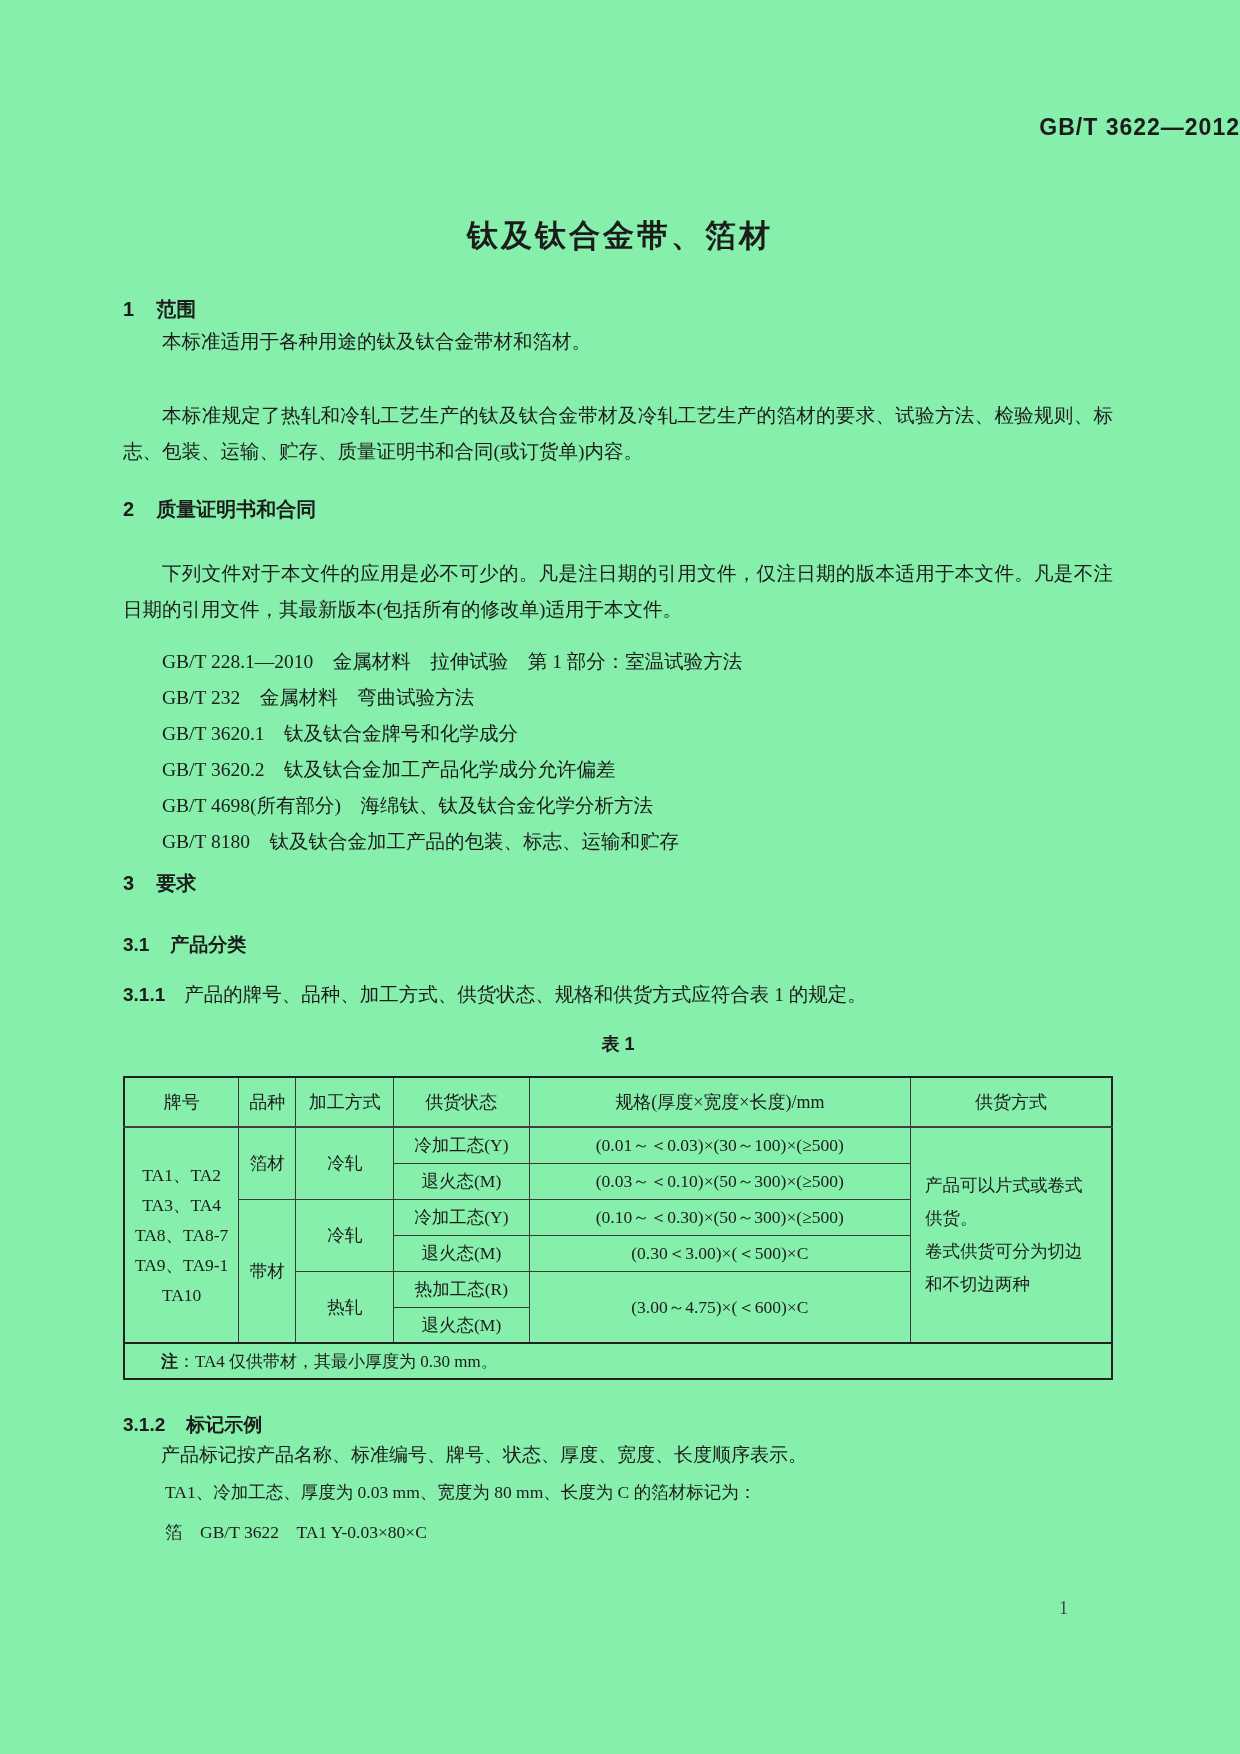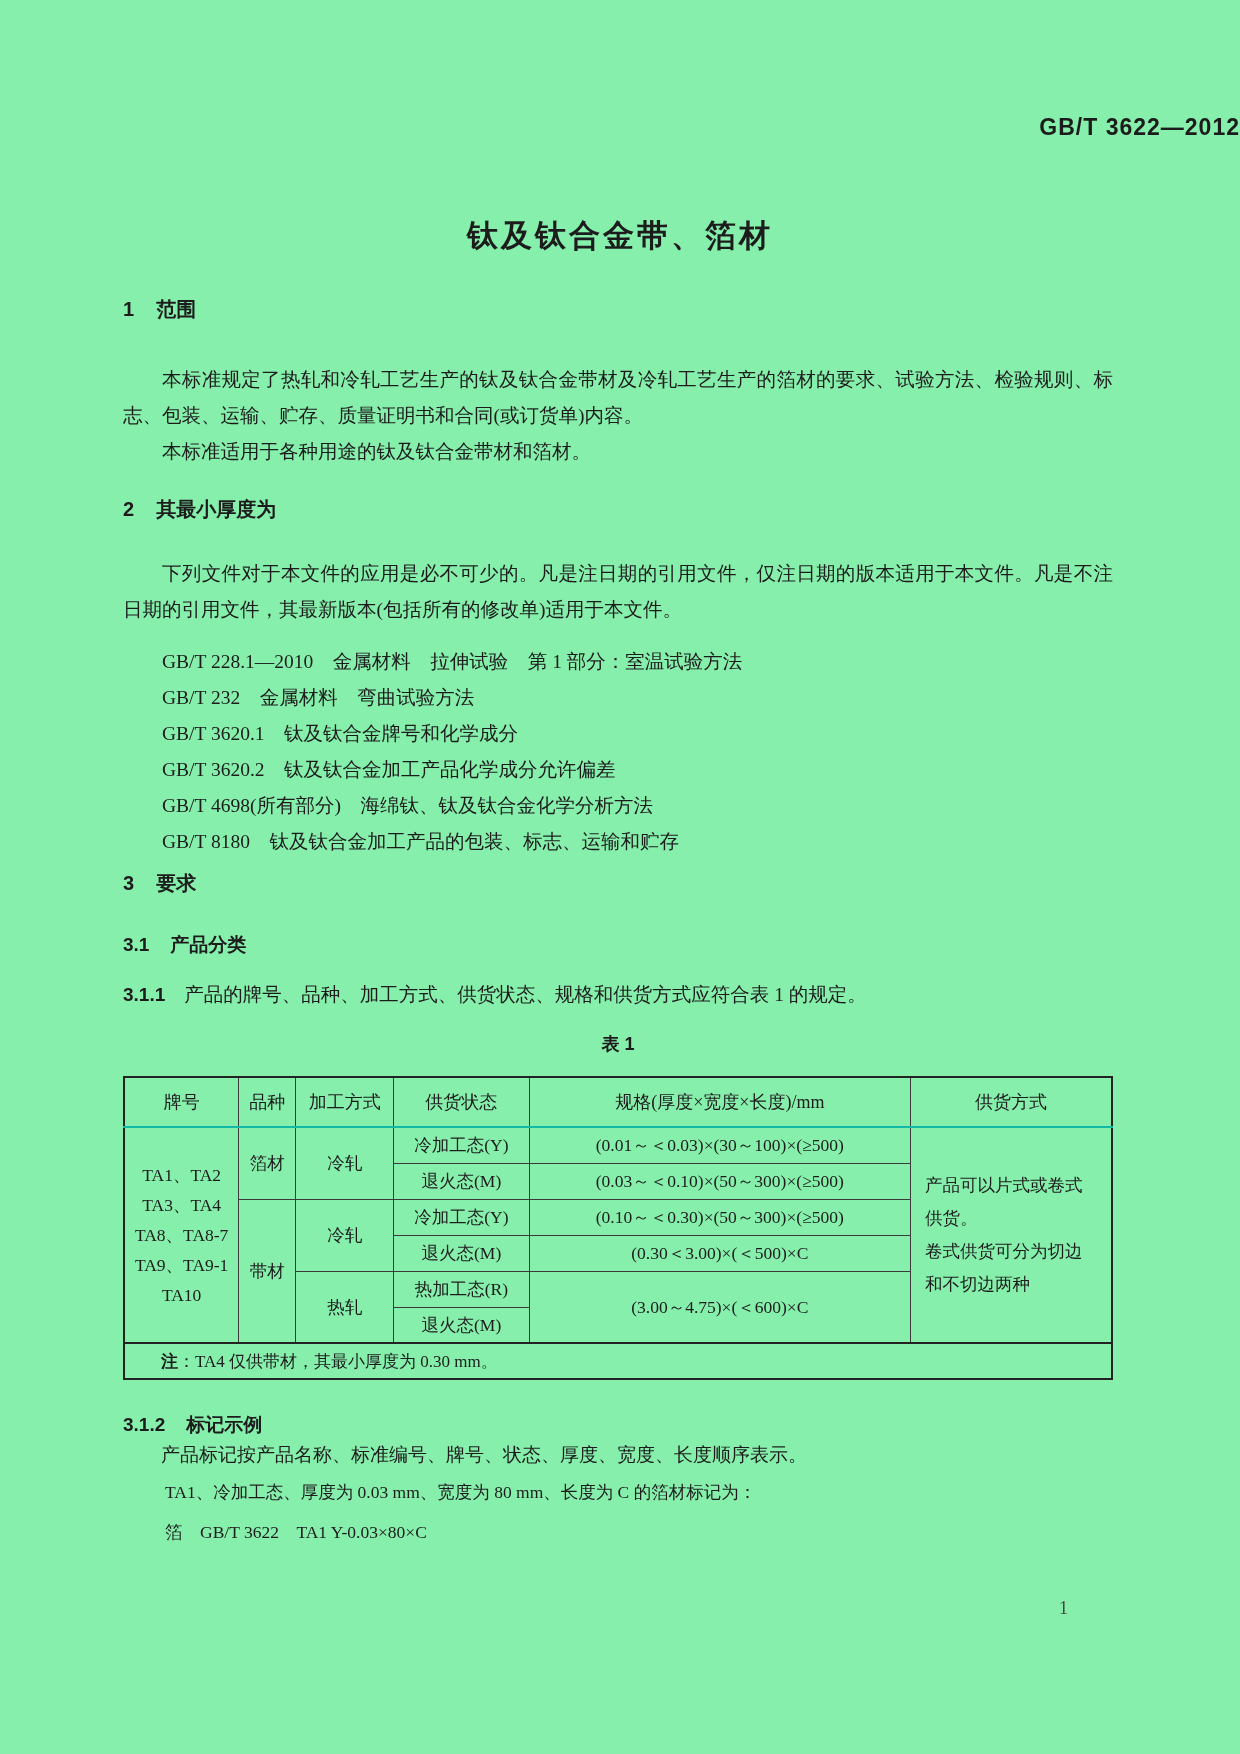--- a/index.html
+++ b/index.html
@@ -93,21 +93,21 @@
   .spec-table th, .spec-table td {
     border:1px solid #3a3a3a;
     text-align:center;
     vertical-align:middle;
     font-weight:normal;
     padding:2px 4px;
   }
   .spec-table thead th {
     height:50px;
     font-size:18px;
-    border-bottom:2px solid #14b8a6;
+    border-bottom:2px solid #404040;
   }
   .spec-table tbody td { height:36px; }
   .grade-cell div { line-height:30px; }
   .supply-cell {
     text-align:left !important;
     padding-left:14px !important;
     padding-right:8px !important;
   }
   .supply-cell div { line-height:33px; }
   .note-row td {
@@ -154,25 +154,25 @@
 
   <div class="doc-number">GB/T 3622—2012</div>
 
   <h1 class="doc-title">钛及钛合金带、箔材</h1>
 
   <div class="content">
 
     <div class="sec-heading">
       <span class="num">1</span><span>范围</span>
     </div>
+    <p class="body-p cont">本标准适用于各种用途的钛及钛合金带材和箔材。</p>
     <p class="body-p">本标准规定了热轧和冷轧工艺生产的钛及钛合金带材及冷轧工艺生产的箔材的要求、试验方法、检验规则、标志、包装、运输、贮存、质量证明书和合同(或订货单)内容。</p>
-    <p class="body-p cont">本标准适用于各种用途的钛及钛合金带材和箔材。</p>
 
     <div class="sec-heading" style="margin-top:24px">
-      <span class="num">2</span><span>其最小厚度为</span>
+      <span class="num">2</span><span>质量证明书和合同</span>
     </div>
     <p class="body-p" style="margin-top:32px">下列文件对于本文件的应用是必不可少的。凡是注日期的引用文件，仅注日期的版本适用于本文件。凡是不注日期的引用文件，其最新版本(包括所有的修改单)适用于本文件。</p>
     <div class="ref-list">
       <div class="ref-line">GB/T 228.1—2010　金属材料　拉伸试验　第 1 部分：室温试验方法</div>
       <div class="ref-line">GB/T 232　金属材料　弯曲试验方法</div>
       <div class="ref-line">GB/T 3620.1　钛及钛合金牌号和化学成分</div>
       <div class="ref-line">GB/T 3620.2　钛及钛合金加工产品化学成分允许偏差</div>
       <div class="ref-line">GB/T 4698(所有部分)　海绵钛、钛及钛合金化学分析方法</div>
       <div class="ref-line">GB/T 8180　钛及钛合金加工产品的包装、标志、运输和贮存</div>
     </div>

